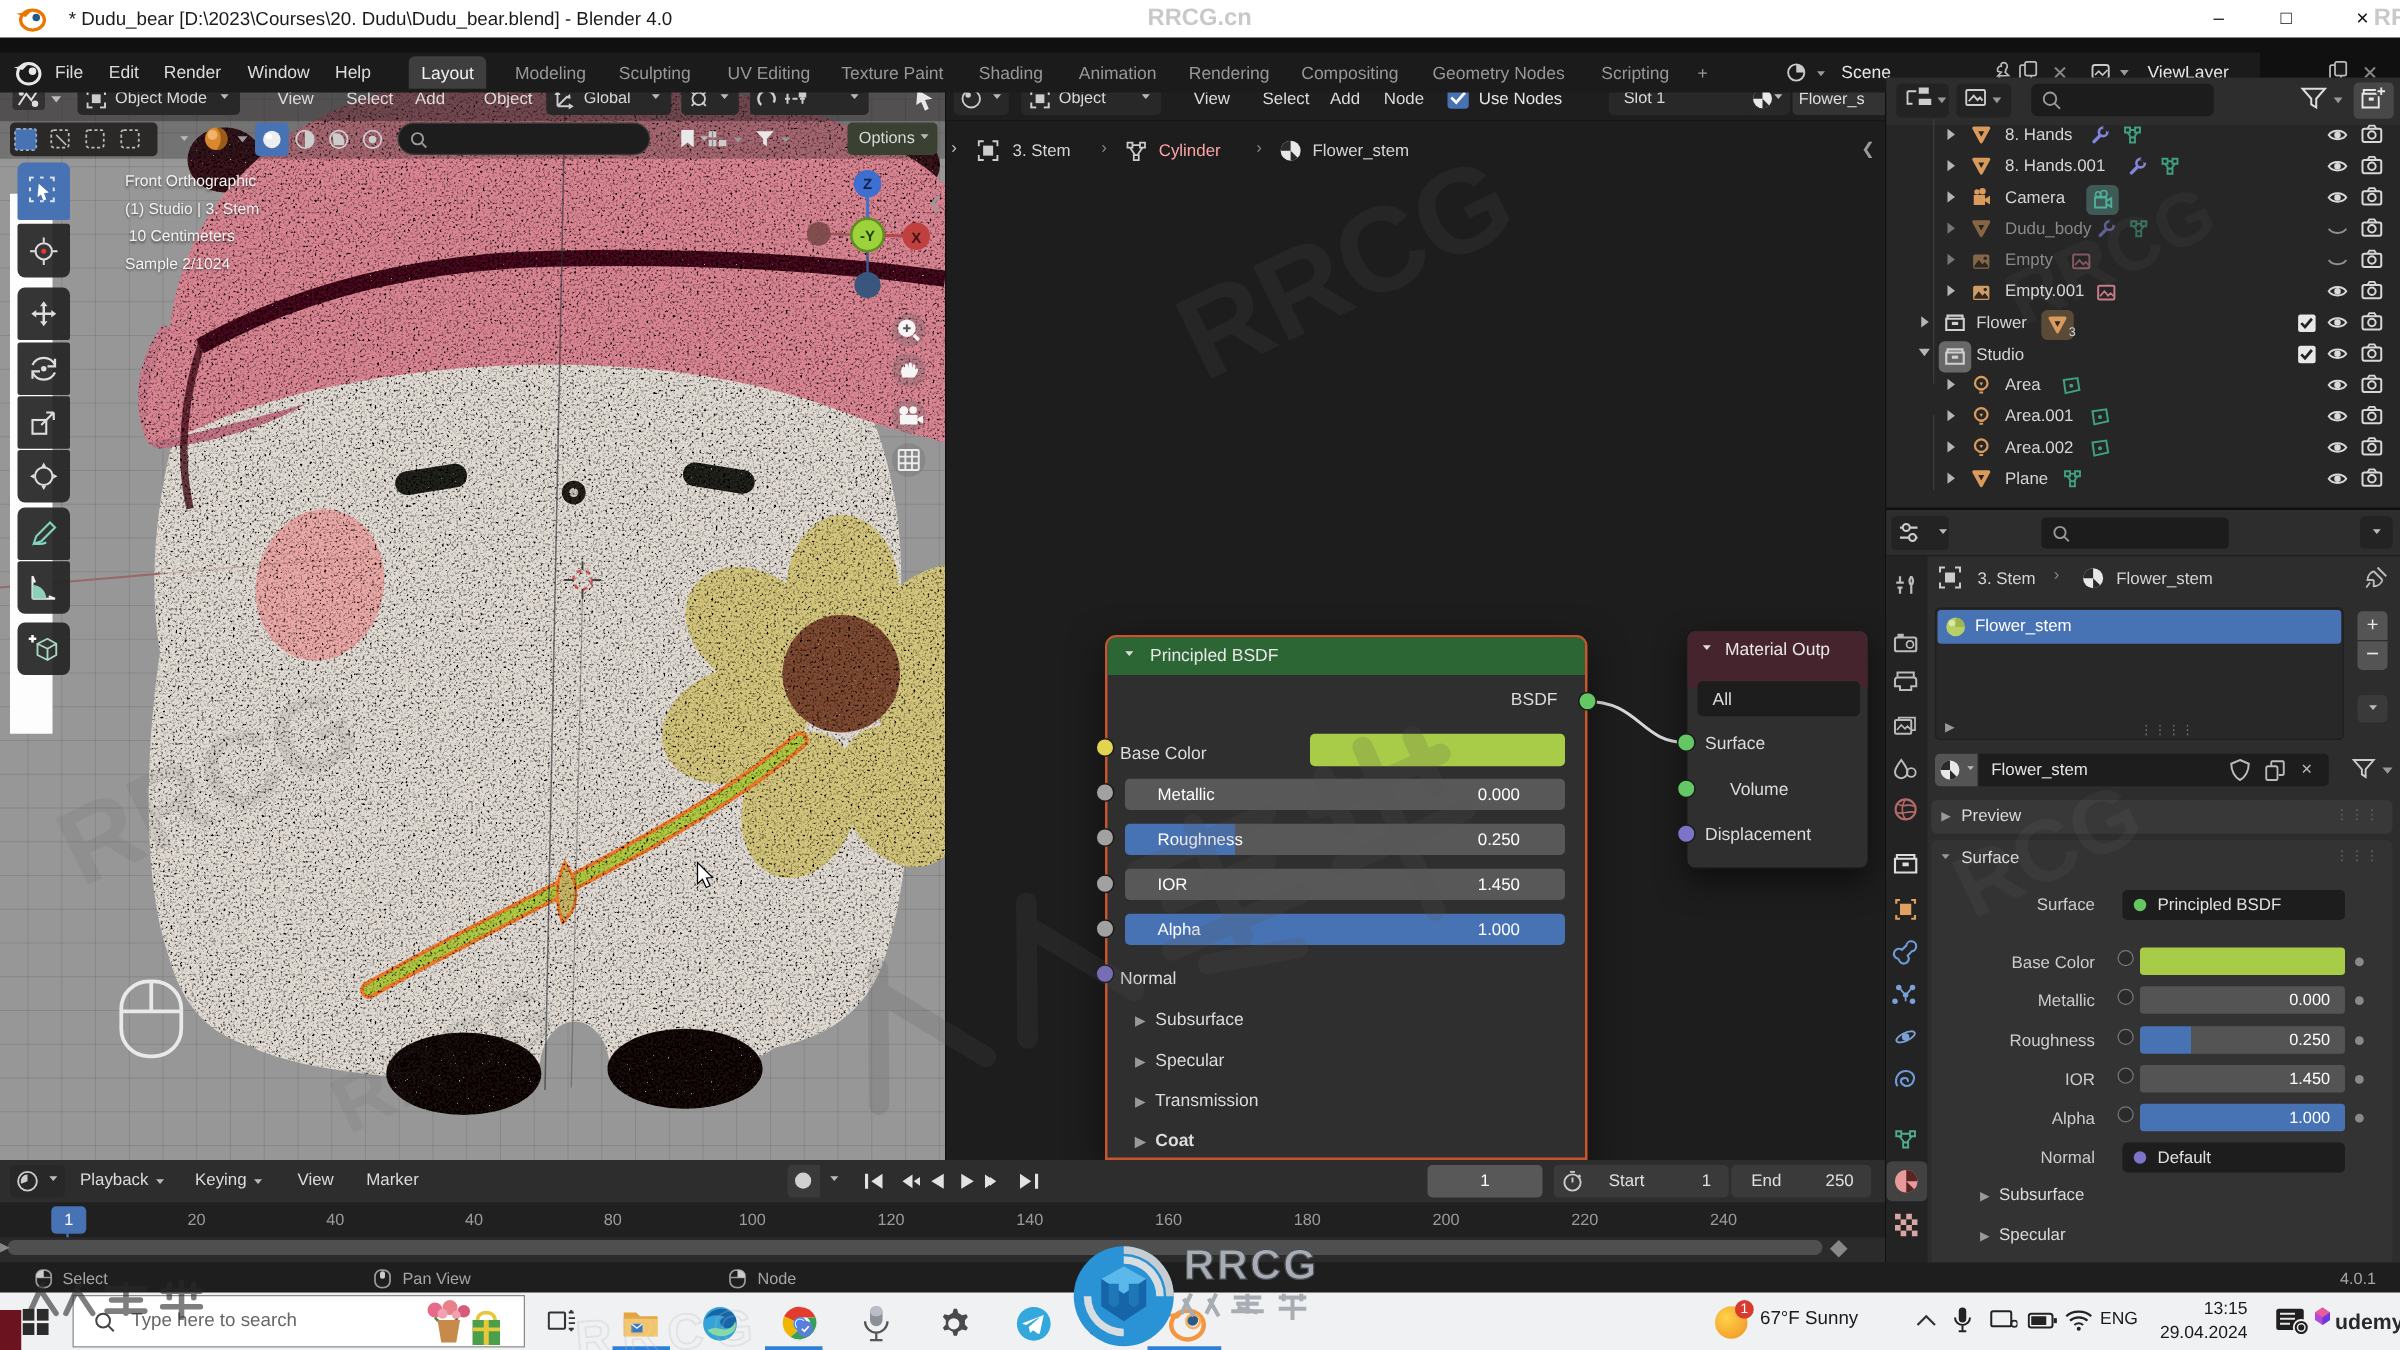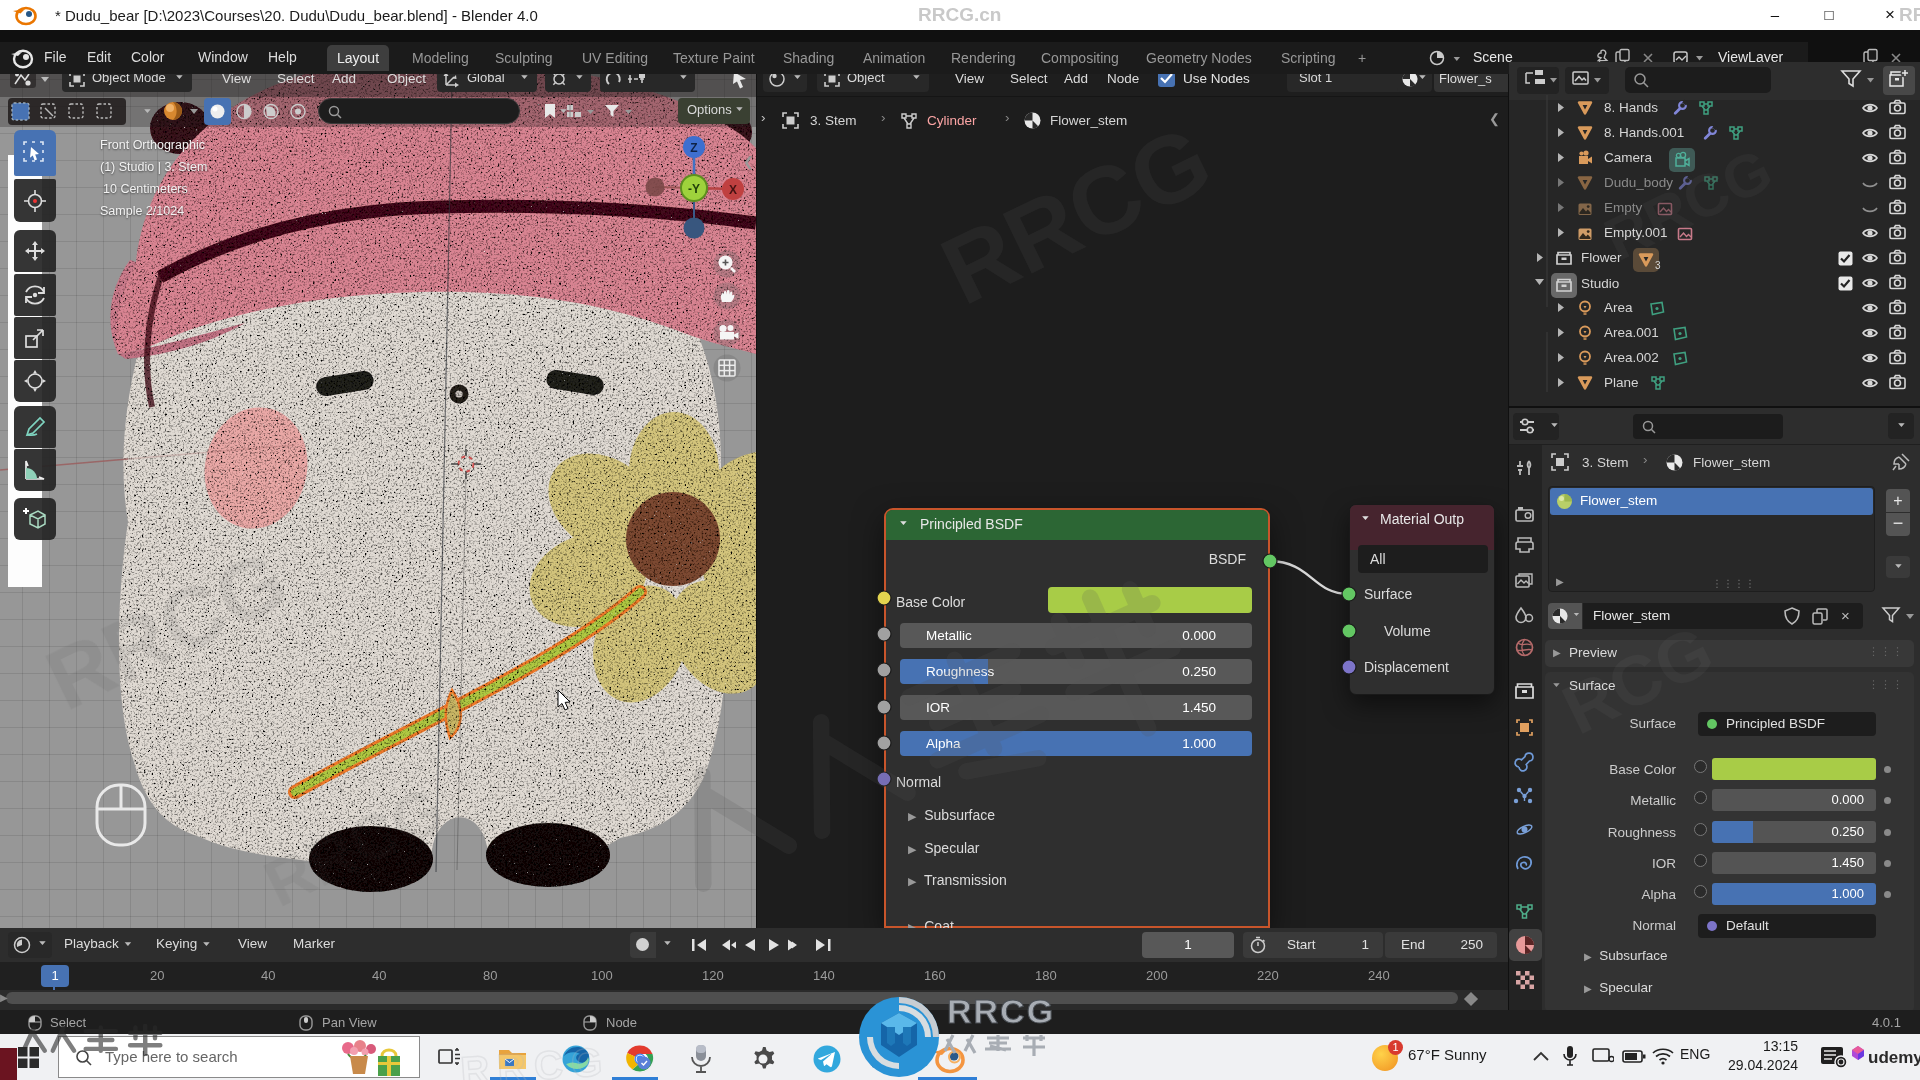--- a/index.html
+++ b/index.html
@@ -439,21 +439,21 @@
       <div style="position:absolute;left:10px;top:84px;color:#dcdcdc;font-size:14px;">Base Color</div>
       <div style="position:absolute;left:162px;top:77px;width:204px;height:26px;background:#a8cc47;border-radius:4px;"></div>
       <div class="noderow" style="top:113px;width:352px;"><span style="margin-left:26px;">Metallic</span><span style="position:absolute;right:36px;">0.000</span></div>
       <div class="noderow" style="top:149px;width:352px;background:linear-gradient(90deg,#4772b3 0 25%,#585858 25% 100%);"><span style="margin-left:26px;">Roughness</span><span style="position:absolute;right:36px;">0.250</span></div>
       <div class="noderow" style="top:185px;width:352px;"><span style="margin-left:26px;">IOR</span><span style="position:absolute;right:36px;">1.450</span></div>
       <div class="noderow" style="top:221px;width:352px;background:#4772b3;"><span style="margin-left:26px;">Alpha</span><span style="position:absolute;right:36px;">1.000</span></div>
       <div style="position:absolute;left:10px;top:264px;color:#dcdcdc;font-size:14px;">Normal</div>
       <div style="position:absolute;left:22px;top:297px;color:#dcdcdc;font-size:14px;"><span style="color:#999;font-size:11px;">▶</span>&nbsp; Subsurface</div>
       <div style="position:absolute;left:22px;top:330px;color:#dcdcdc;font-size:14px;"><span style="color:#999;font-size:11px;">▶</span>&nbsp; Specular</div>
       <div style="position:absolute;left:22px;top:362px;color:#dcdcdc;font-size:14px;"><span style="color:#999;font-size:11px;">▶</span>&nbsp; Transmission</div>
-      <div style="position:absolute;left:22px;top:408px;color:#dcdcdc;font-size:14px;"><span style="color:#999;font-size:11px;">▶</span>&nbsp; Coat</div>
+      <div style="position:absolute;left:22px;top:394px;color:#dcdcdc;font-size:14px;font-weight:bold;"><span style="color:#999;font-size:11px;">▶</span>&nbsp; Coat</div>
     </div>
 
     <svg style="position:absolute;left:117px;top:440px" width="410" height="360" viewBox="0 0 410 360">
       <g stroke="#1a1a1a" stroke-width="1.2">
         <circle cx="396" cy="59" r="7" fill="#63c763"></circle>
         <circle cx="10" cy="96" r="7" fill="#e3d44f"></circle>
         <circle cx="10" cy="132" r="7" fill="#a1a1a1"></circle>
         <circle cx="10" cy="168" r="7" fill="#a1a1a1"></circle>
         <circle cx="10" cy="205" r="7" fill="#a1a1a1"></circle>
         <circle cx="10" cy="241" r="7" fill="#a1a1a1"></circle>
@@ -537,21 +537,21 @@
   </div>
 
   <div class="abs" id="menubar">
     <svg style="position:absolute;left:10px;top:5px" width="24" height="22" viewBox="0 0 24 22">
       <ellipse cx="13" cy="12" rx="9" ry="8.2" fill="none" stroke="#e8e8e8" stroke-width="2.4"></ellipse>
       <circle cx="16" cy="10" r="3" fill="#e8e8e8"></circle>
       <path d="M1,7 L12,5 L8,9 Z" fill="#e8e8e8"></path>
     </svg>
     <div class="menuitem" style="left:44px;">File</div>
     <div class="menuitem" style="left:87px;">Edit</div>
-    <div class="menuitem" style="left:131px;">Color</div>
+    <div class="menuitem" style="left:131px;">Render</div>
     <div class="menuitem" style="left:198px;">Window</div>
     <div class="menuitem" style="left:268px;">Help</div>
     <div class="wstab active" style="left:327px;">Layout</div>
     <div class="wstab" style="left:402px;">Modeling</div>
     <div class="wstab" style="left:485px;">Sculpting</div>
     <div class="wstab" style="left:572px;">UV Editing</div>
     <div class="wstab" style="left:663px;">Texture Paint</div>
     <div class="wstab" style="left:773px;">Shading</div>
     <div class="wstab" style="left:853px;">Animation</div>
     <div class="wstab" style="left:941px;">Rendering</div>

